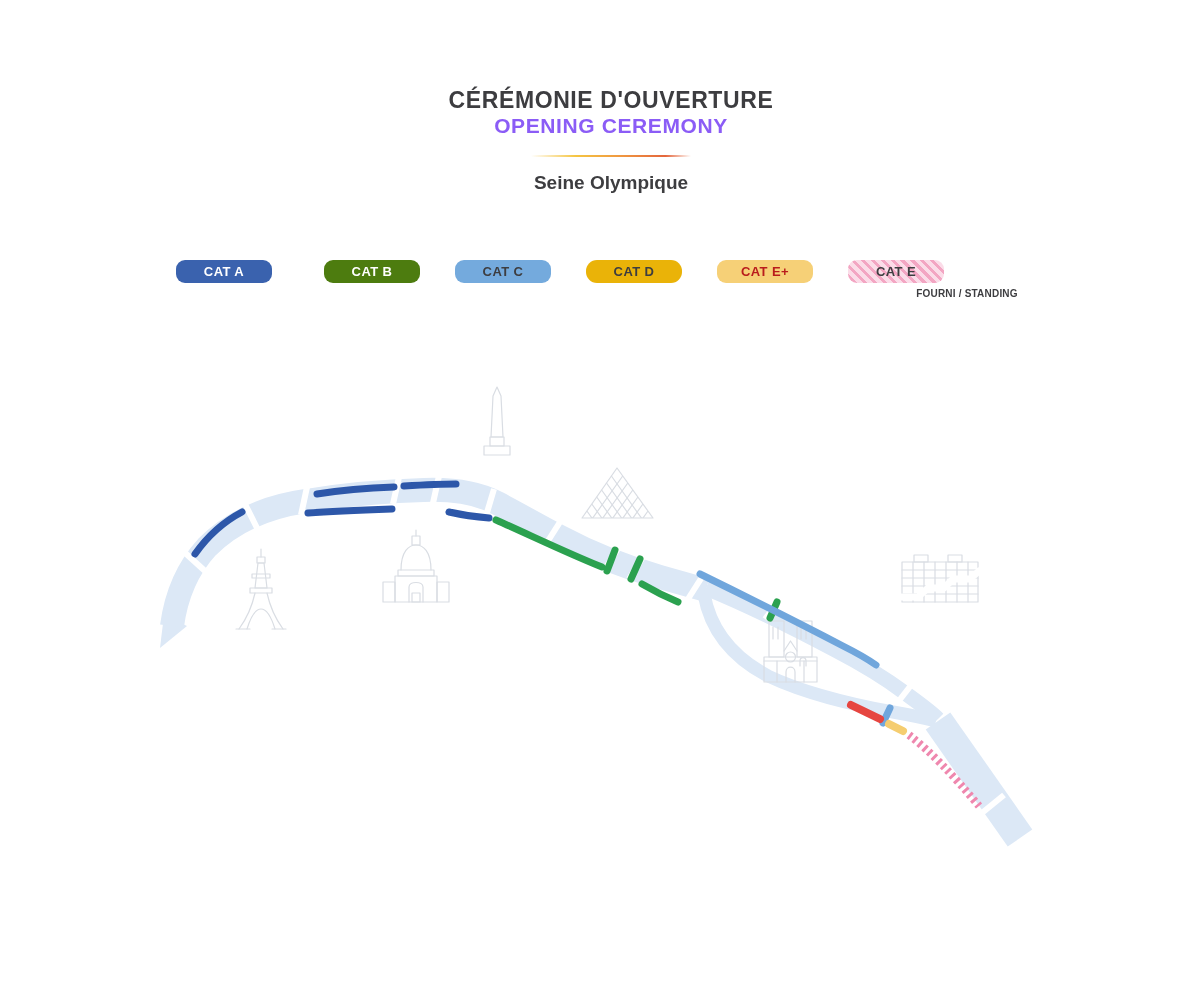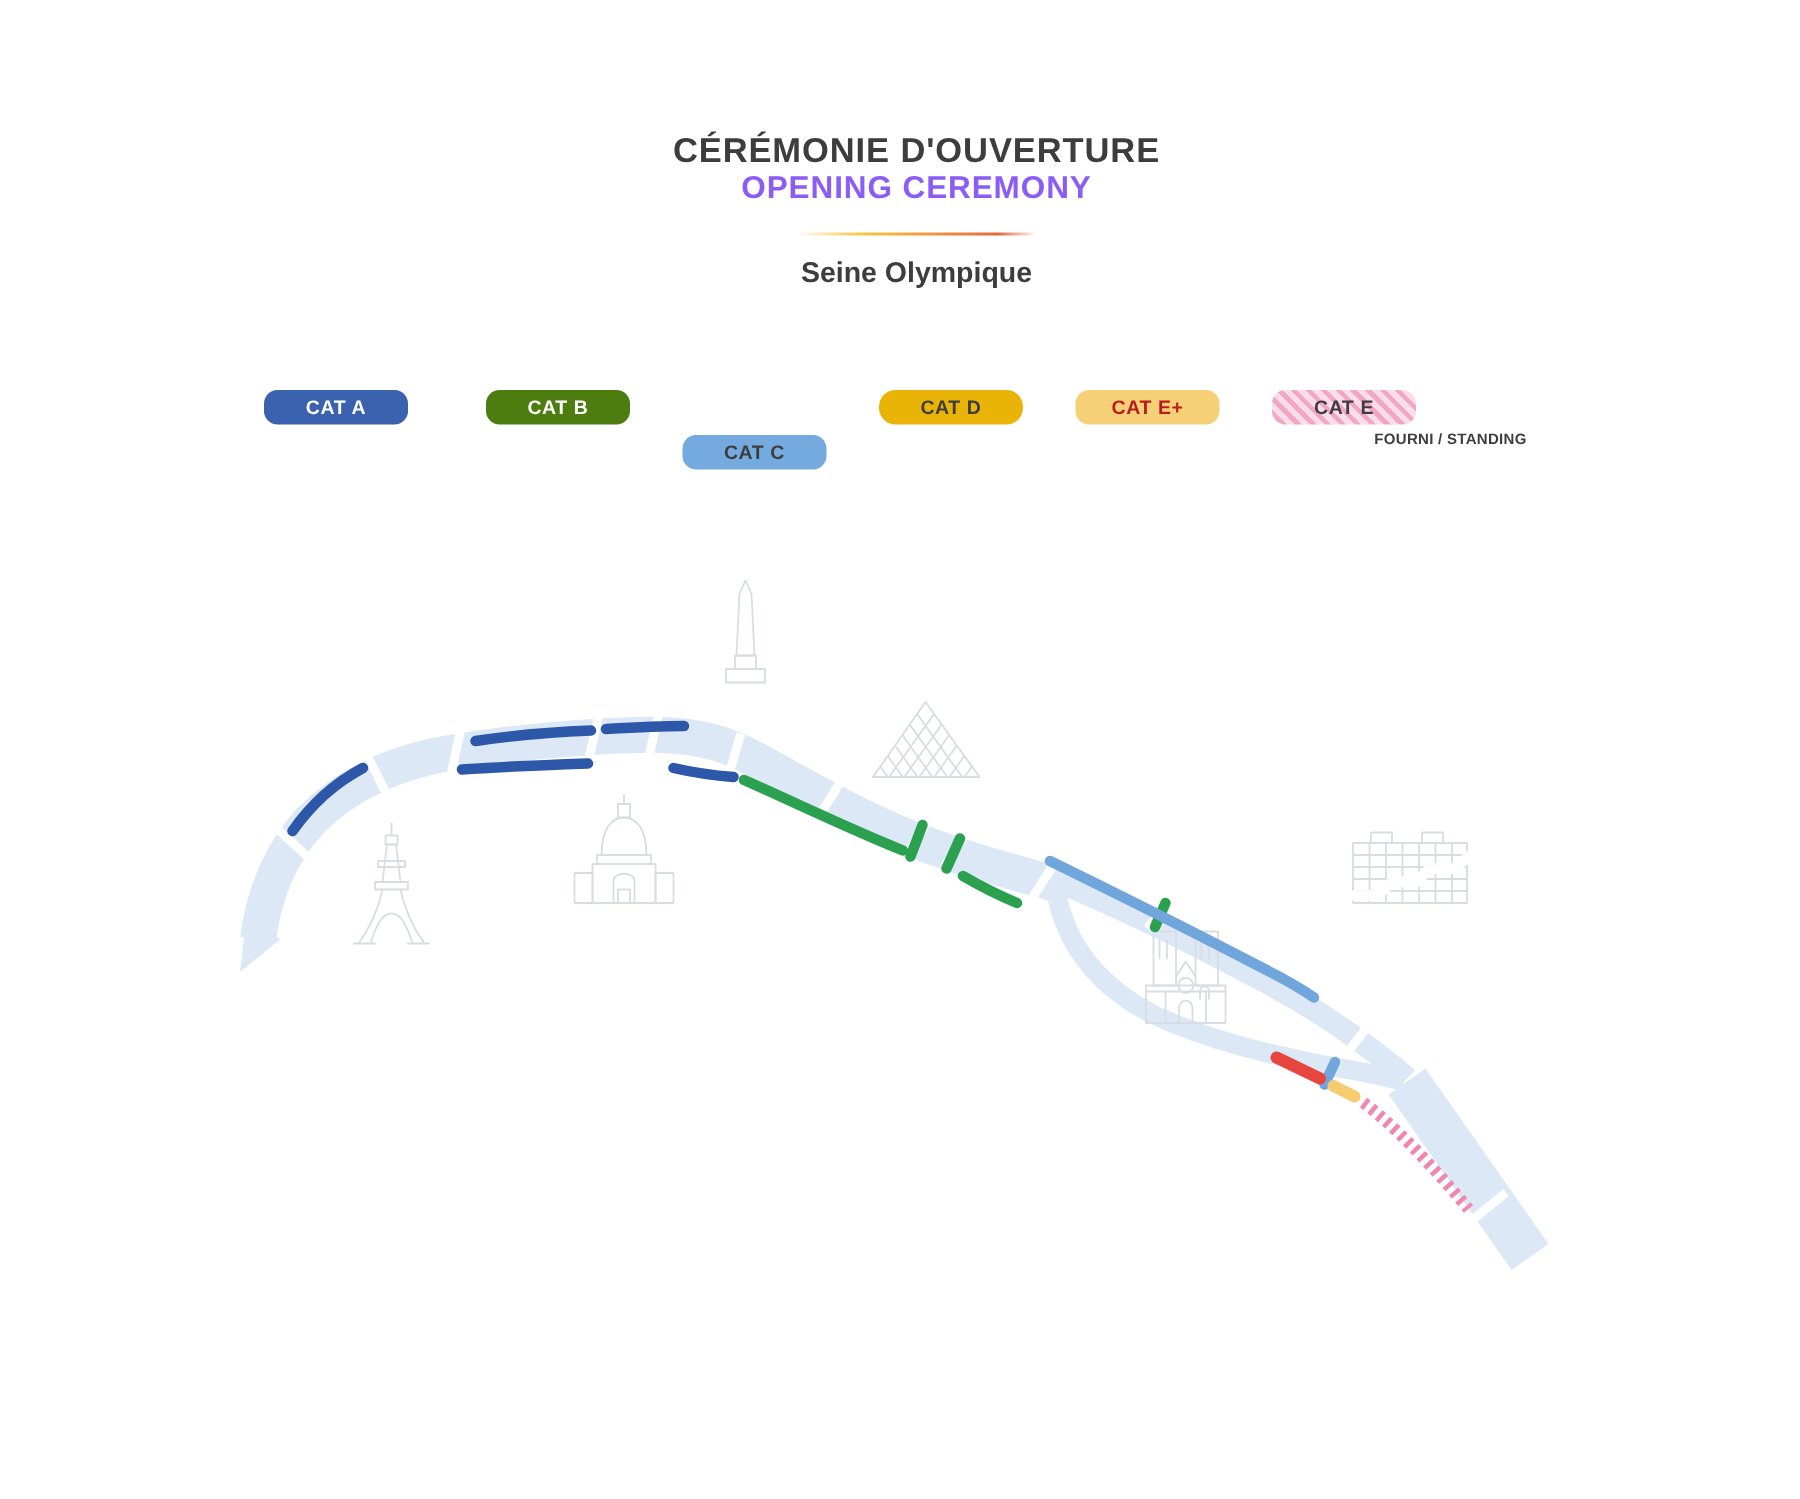--- a/index.html
+++ b/index.html
@@ -10,21 +10,21 @@
   .title-en{font-size:21px;font-weight:700;color:#8b5cf6;letter-spacing:.6px;line-height:24px;margin-top:2px;}
   .divider{width:160px;height:2px;margin:17px auto 0;
            background:linear-gradient(90deg,rgba(245,197,66,0) 0%,#f5c542 28%,#ef9440 58%,#e4663c 84%,rgba(228,102,60,0) 100%);}
   .venue{margin-top:16px;font-size:19px;font-weight:700;color:#3d3d40;line-height:19px;}
   .city{margin-top:4px;font-size:15px;font-weight:700;color:#3d3d40;line-height:18px;}
   .legend{position:absolute;left:176px;top:260px;display:flex;gap:35px;}
   .badge{width:96px;height:23px;border-radius:9px;display:flex;align-items:center;justify-content:center;
          font-size:13px;font-weight:700;letter-spacing:.4px;}
   .badge-a{background:#3a62ae;color:#ffffff;}
   .badge-b{background:#4d7c0f;color:#ffffff;margin-left:17px;}
-  .badge-c{background:#74aadd;color:#3d3d40;margin-top:30px;}
+  .badge-c{background:#74aadd;color:#3d3d40;}
   .badge-d{background:#eab308;color:#3d3d40;border-radius:11px;}
   .badge-ep{background:#f6d077;color:#b91c1c;}
   .badge-e{background:repeating-linear-gradient(45deg,#fbdce8 0 4px,#f3a6c3 4px 7px);color:#3d3d40;}
   .standing{position:absolute;left:911px;top:288px;width:112px;text-align:center;
             font-size:10px;font-weight:700;color:#3d3d40;letter-spacing:.2px;}
   .map-svg{position:absolute;left:0;top:0;}
   .footer{position:absolute;left:0;top:932px;width:100%;text-align:center;
           font-size:16px;font-weight:700;color:#48484b;letter-spacing:.2px;}
   .footer .line{line-height:22px;}
 </style>

